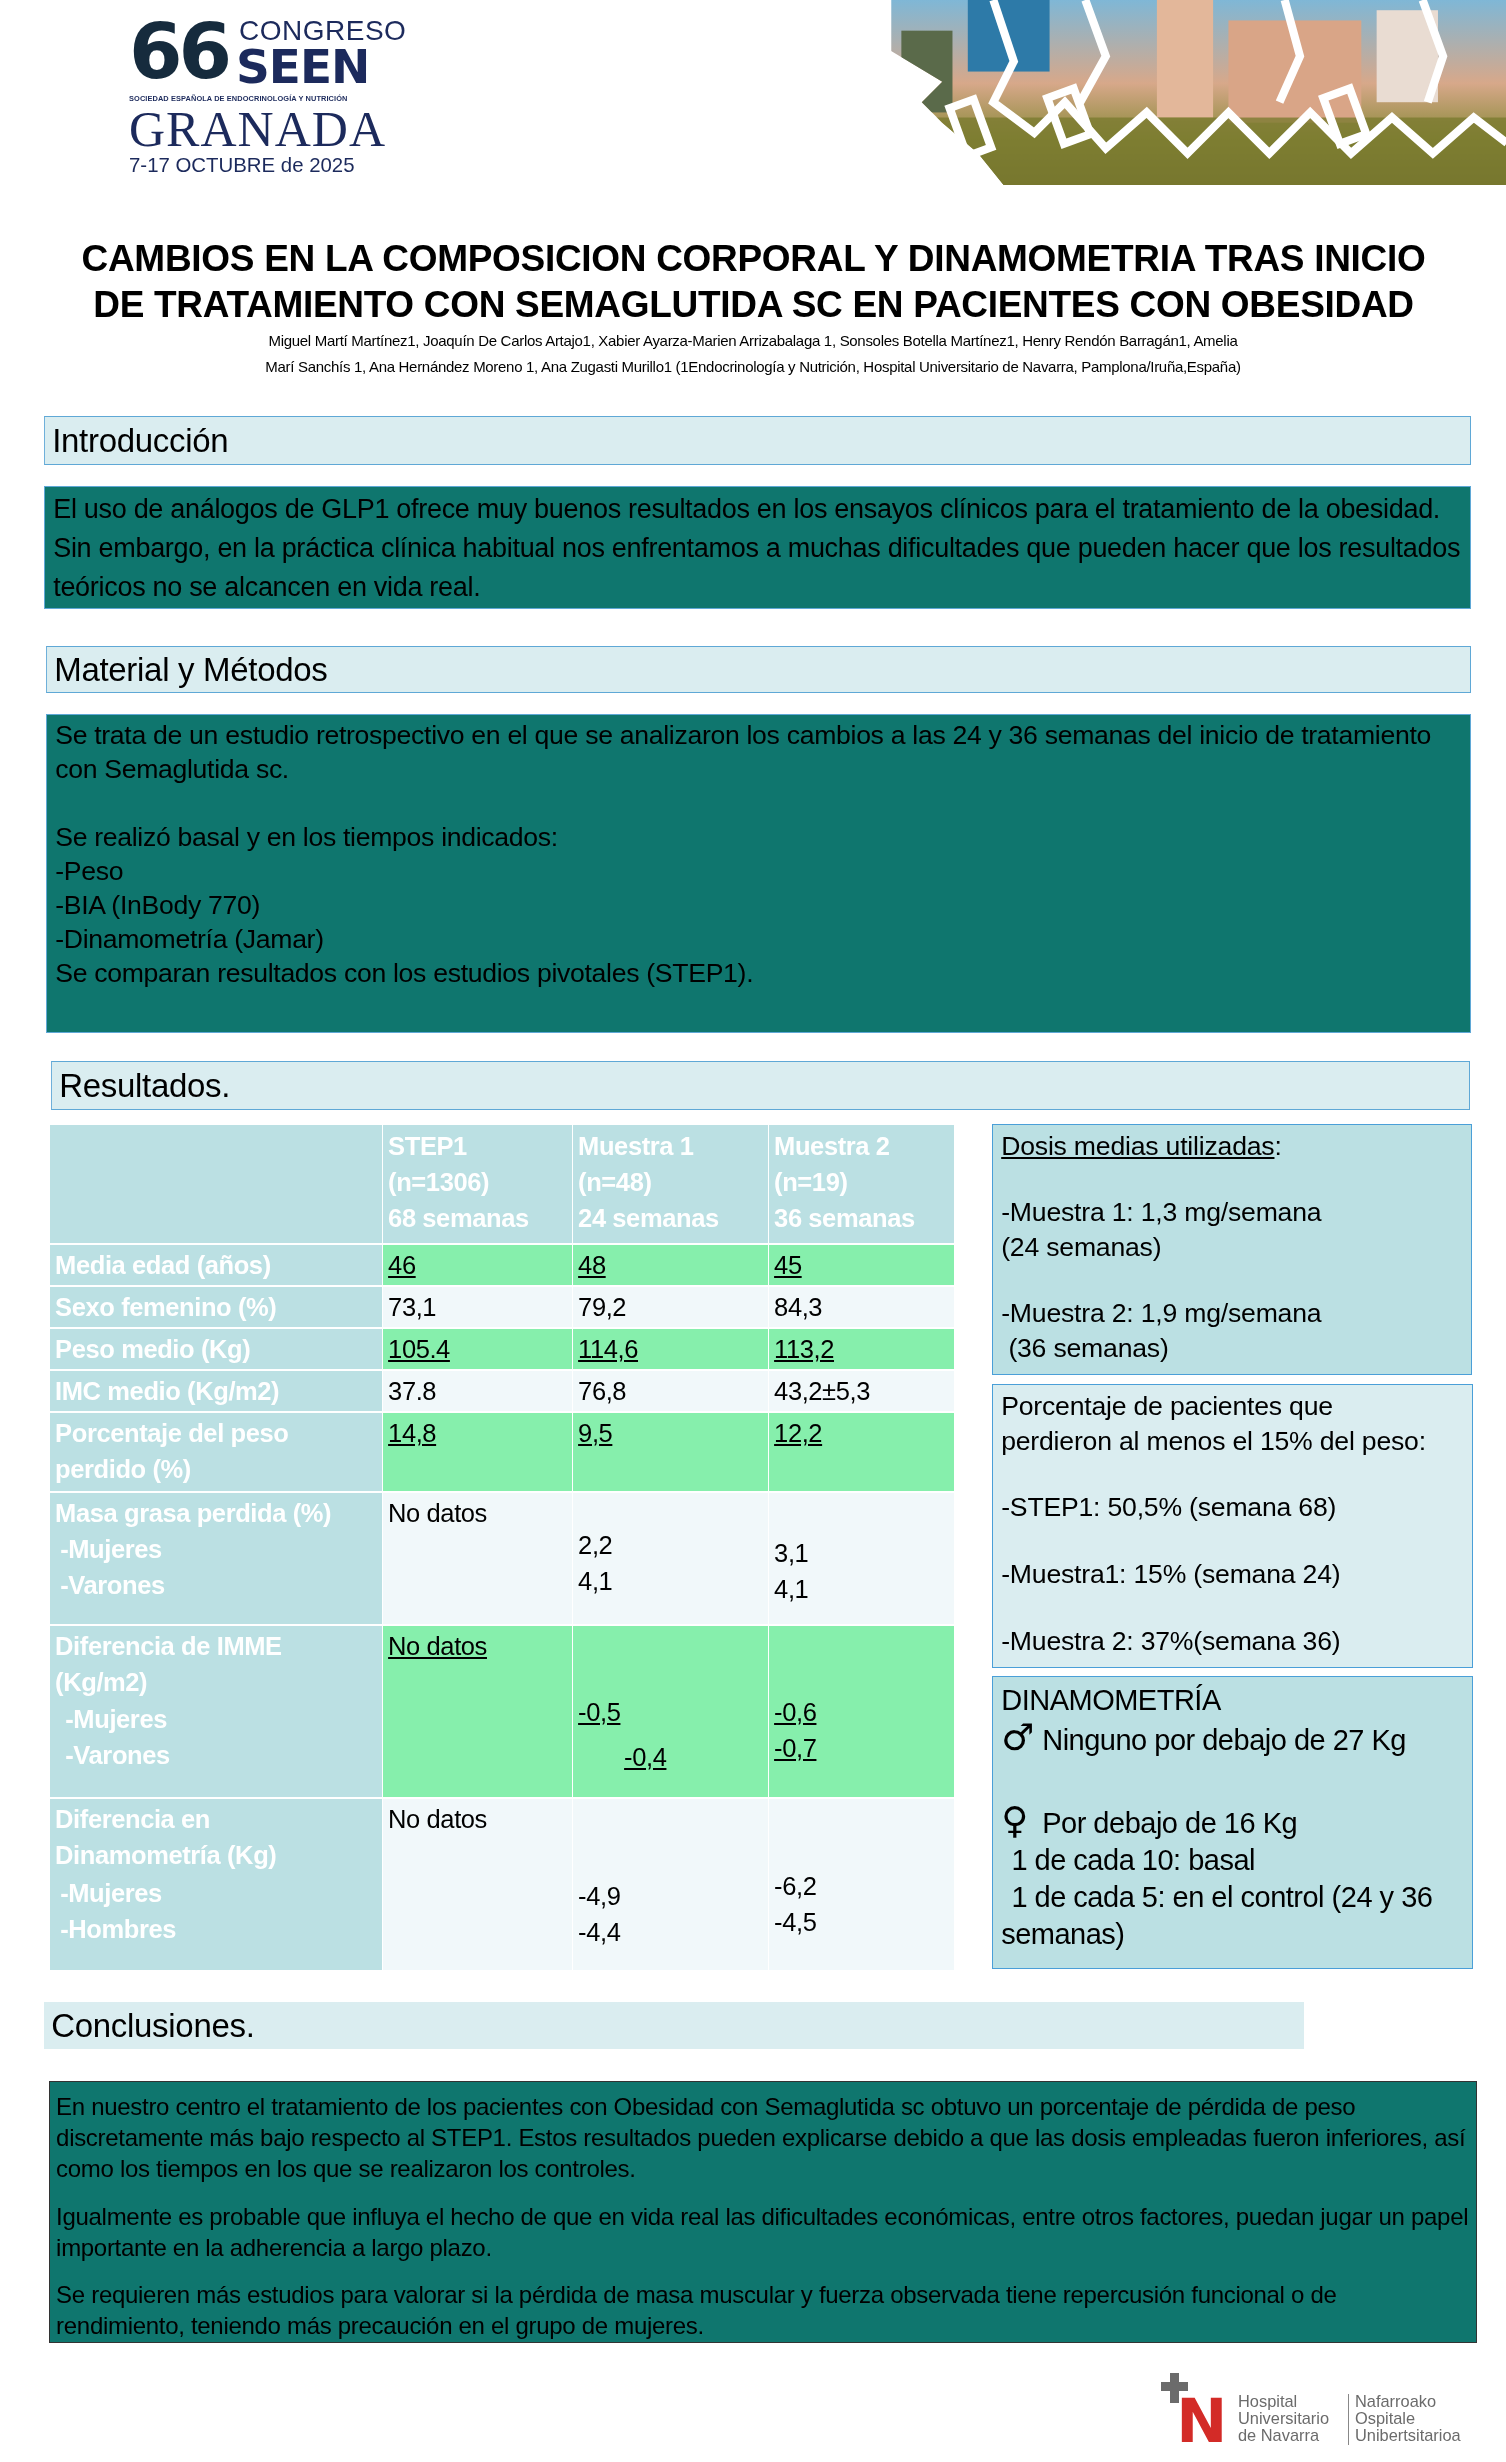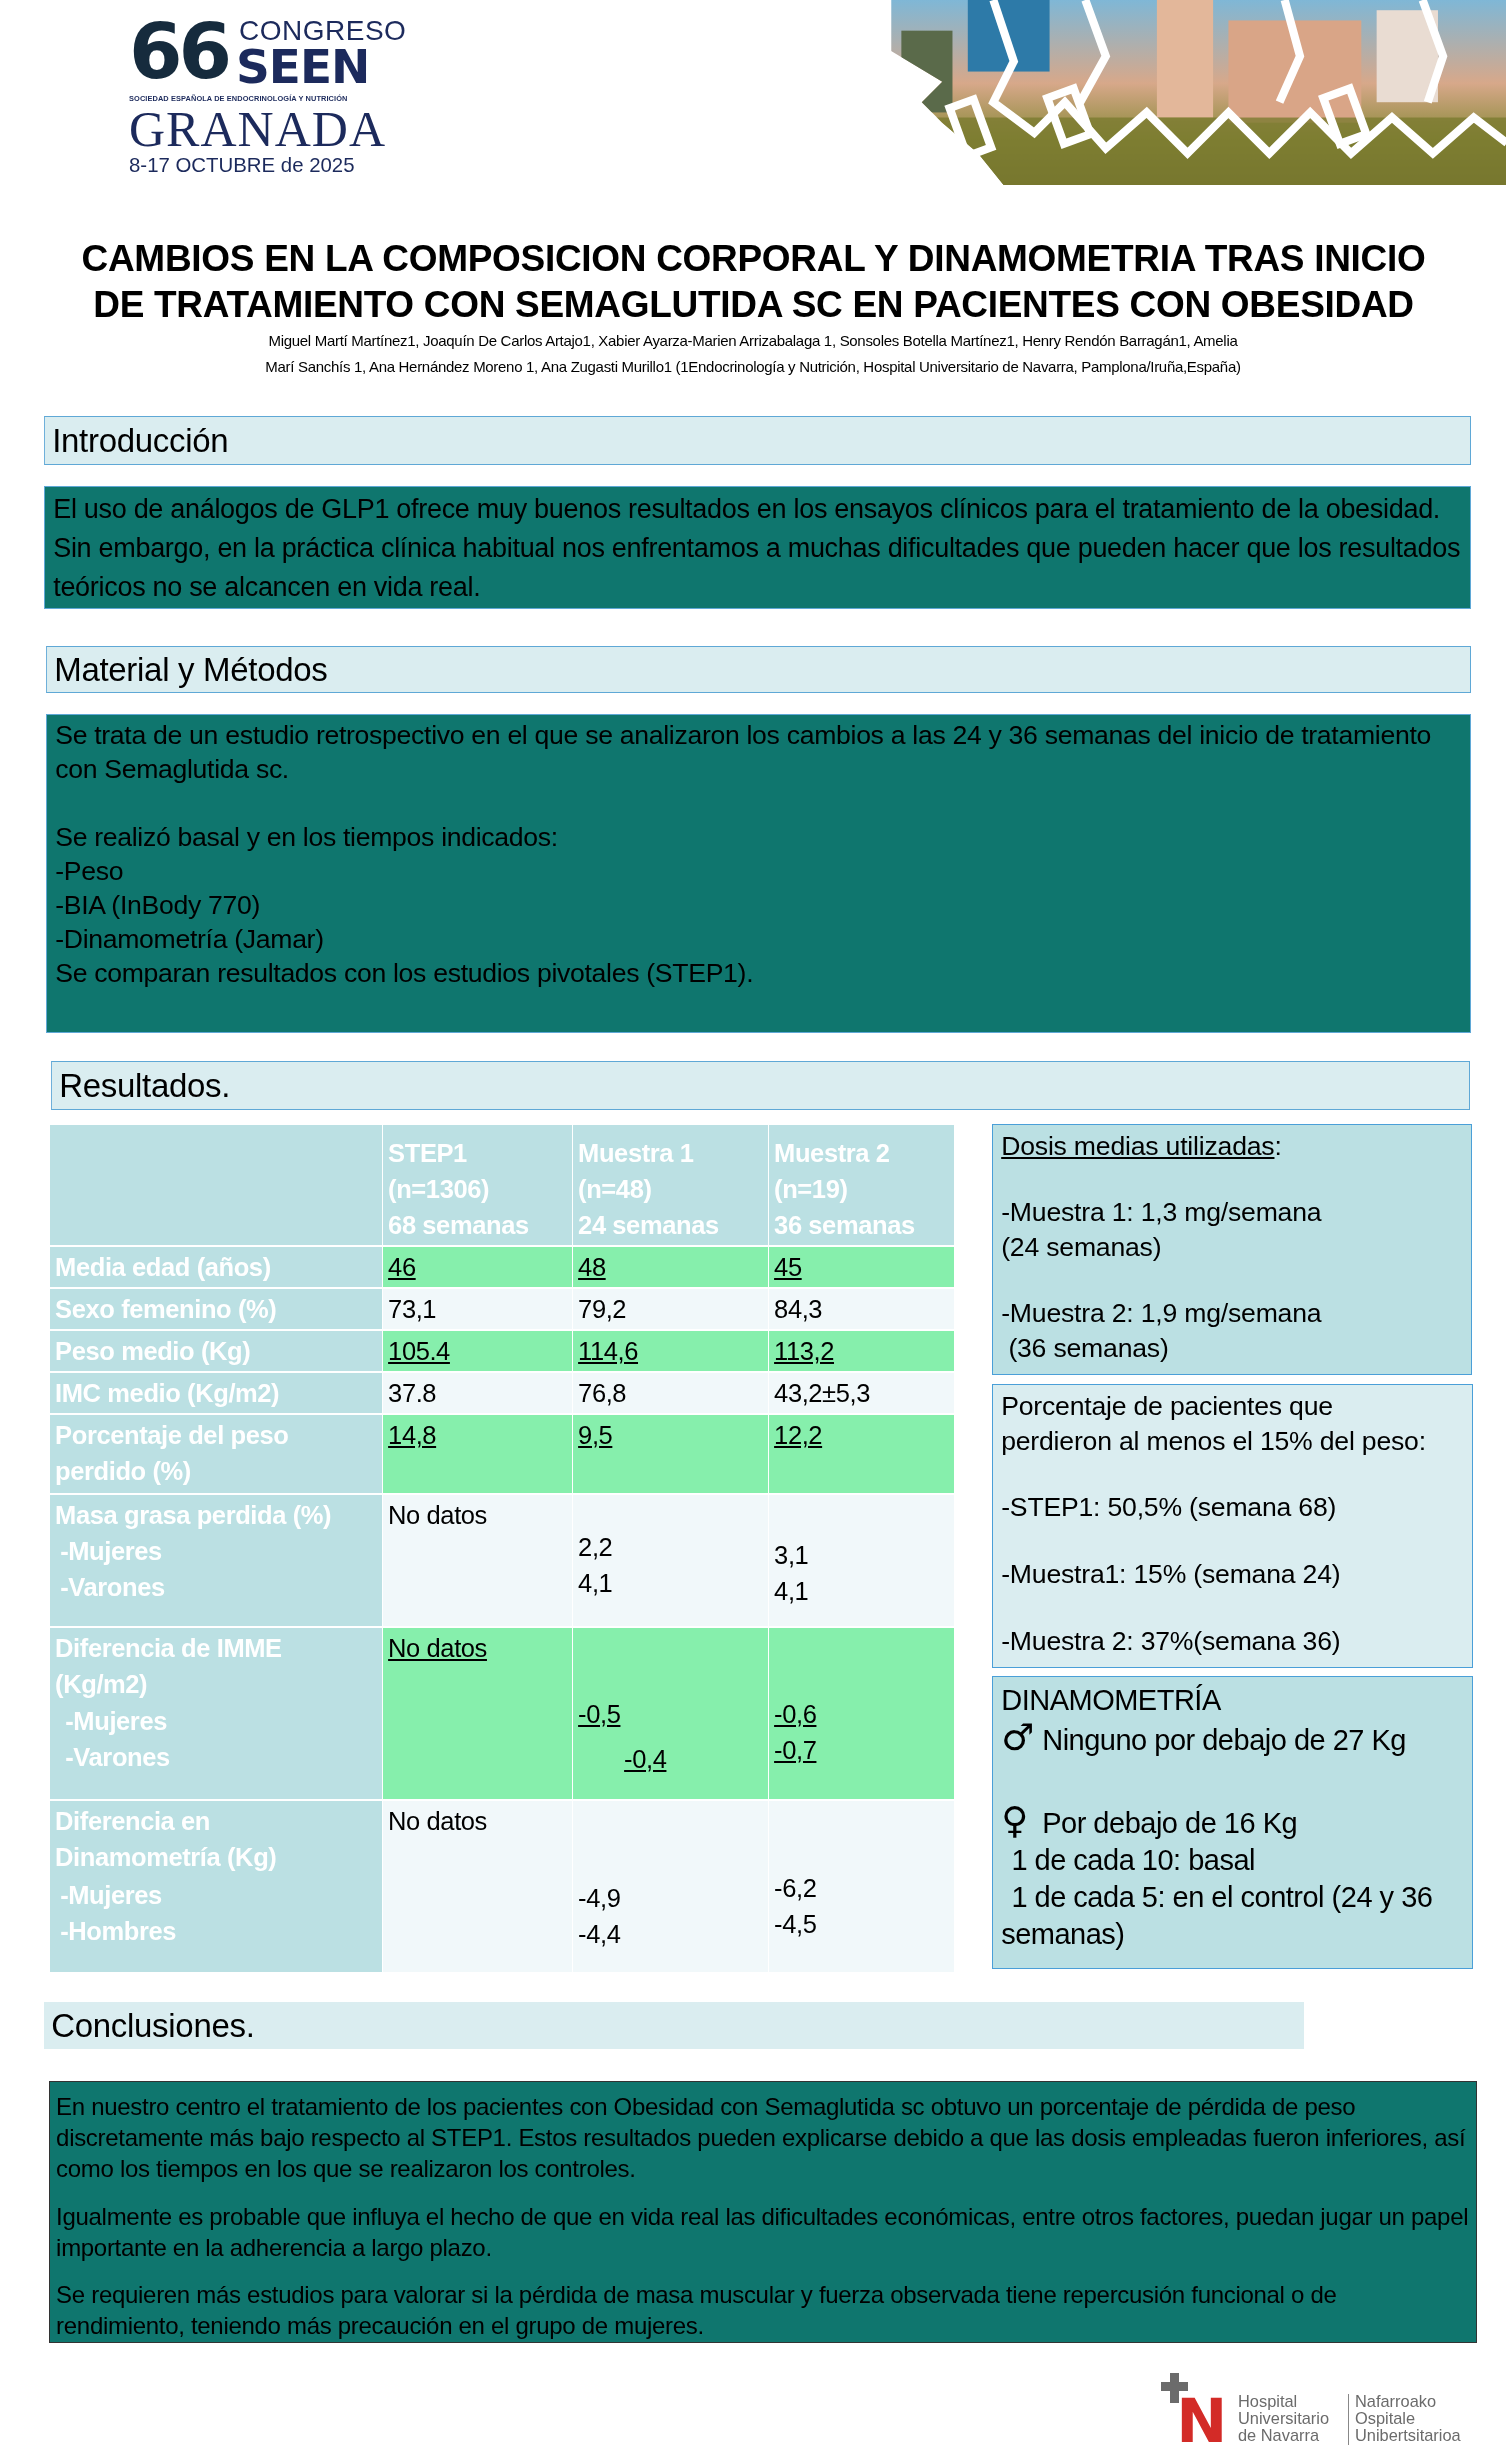--- a/index.html
+++ b/index.html
@@ -36,21 +36,21 @@
   .sec-body.concl { border:1.5px solid #333; padding:9.2px 6.1px; font-size:24px; line-height:31px; }
   .sec-body p { margin:0; }
   .concl p { margin:0 0 16.4px 0; }
 
   
   .rtable { left:50px; top:1125px; width:904px; height:844px; }
   .rtable table { border-collapse:separate; border-spacing:0; width:100%; height:100%; table-layout:fixed; }
   .rtable td { vertical-align:top; padding:2px 5.1px; font-size:25.5px; line-height:36px; letter-spacing:-0.4px;
                border-right:1.5px solid #ffffff; border-bottom:2px solid #ffffff; }
   .rtable td:last-child { border-right:none; }
-  .rtable .hdr td { background:#bbe0e3; color:#ffffff; font-weight:bold; padding-top:10px; }
+  .rtable .hdr td { background:#bbe0e3; color:#ffffff; font-weight:bold; padding-top:3px; }
   .rtable .rowlabel { background:#bbe0e3; color:#ffffff; font-weight:bold; }
   .rtable .odd td.val { background:#86efac;text-decoration:underline; }
   .rtable .even td.val { background:#f1f8fa; }
   .sub { display:block; }
   .indent1 { padding-left:5.1px; }
   .indent2 { padding-left:10.2px; }
 
   
   .rbox { border:1.5px solid #4a9fd8; padding:4.1px 8.2px; font-size:26.6px; line-height:35px; letter-spacing:-0.2px; }
   .rbox.dark { background:#bbe0e3; }
@@ -72,21 +72,21 @@
 </style>
 </head>
 <body>
 
 <div class="abs congress-logo">
   <div class="cl-66">66</div>
   <div class="cl-congreso">CONGRESO</div>
   <div class="cl-seen">SEEN</div>
   <div class="cl-sociedad">SOCIEDAD ESPAÑOLA DE ENDOCRINOLOGÍA Y NUTRICIÓN</div>
   <div class="cl-granada">GRANADA</div>
-  <div class="cl-dates">8-17 OCTUBRE de 2025</div>
+  <div class="cl-dates">7-17 OCTUBRE de 2025</div>
 </div>
 
 <div class="abs banner">
   <svg width="667" height="185" viewBox="0 0 1305 362">
     <defs>
       <linearGradient id="sky" x1="0" y1="0" x2="0" y2="1">
         <stop offset="0" stop-color="#7fb7d6"></stop>
         <stop offset="0.45" stop-color="#d7a88a"></stop>
         <stop offset="0.75" stop-color="#8a8a3a"></stop>
         <stop offset="1" stop-color="#6a6a2a"></stop>

